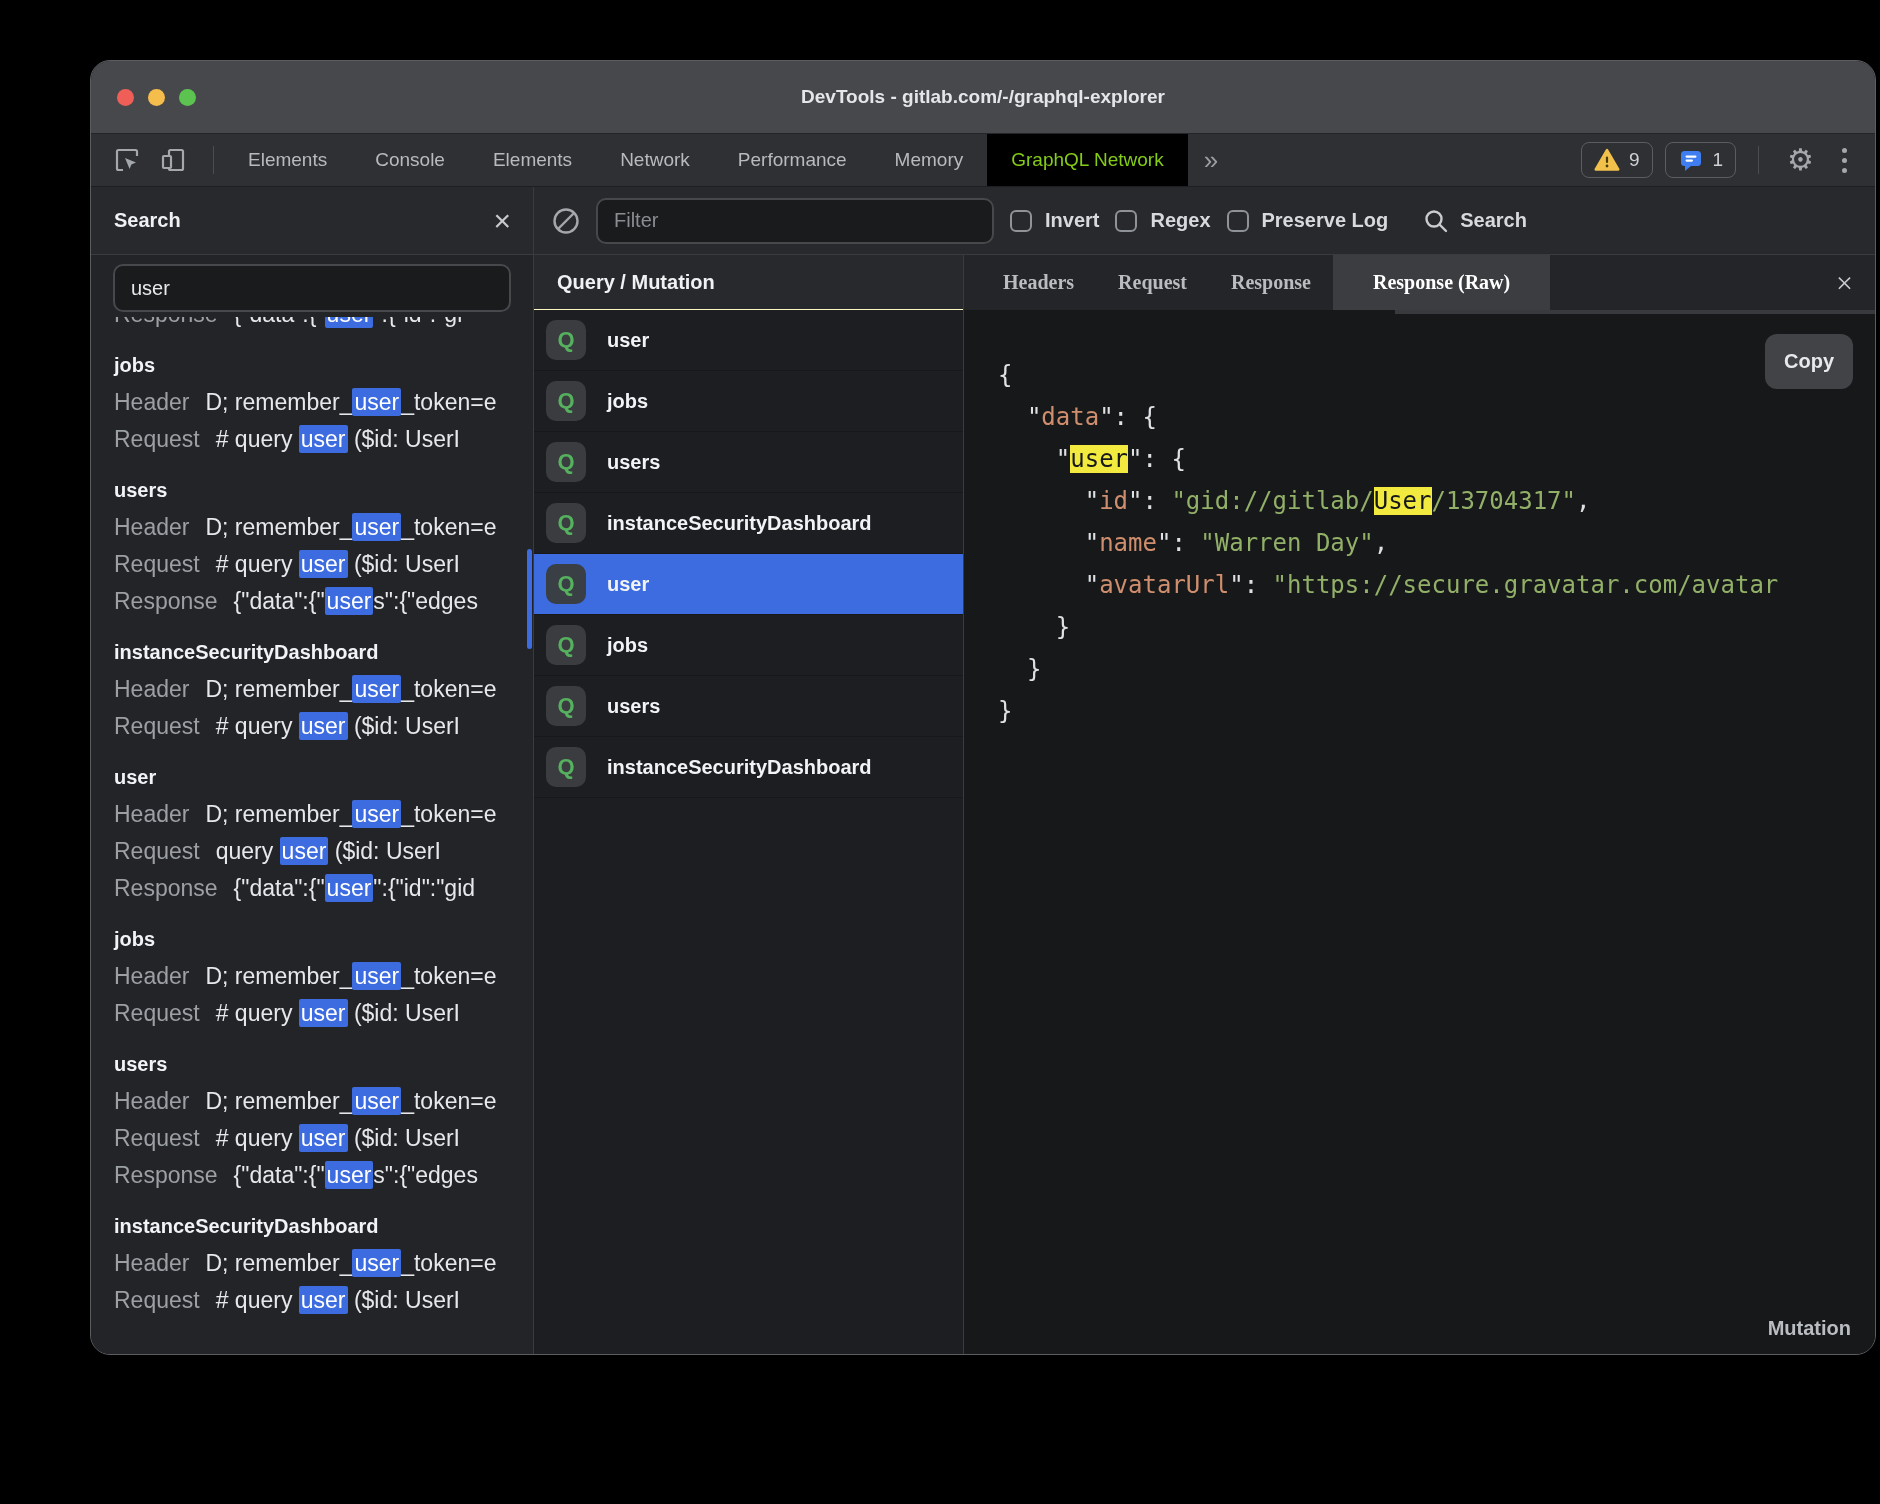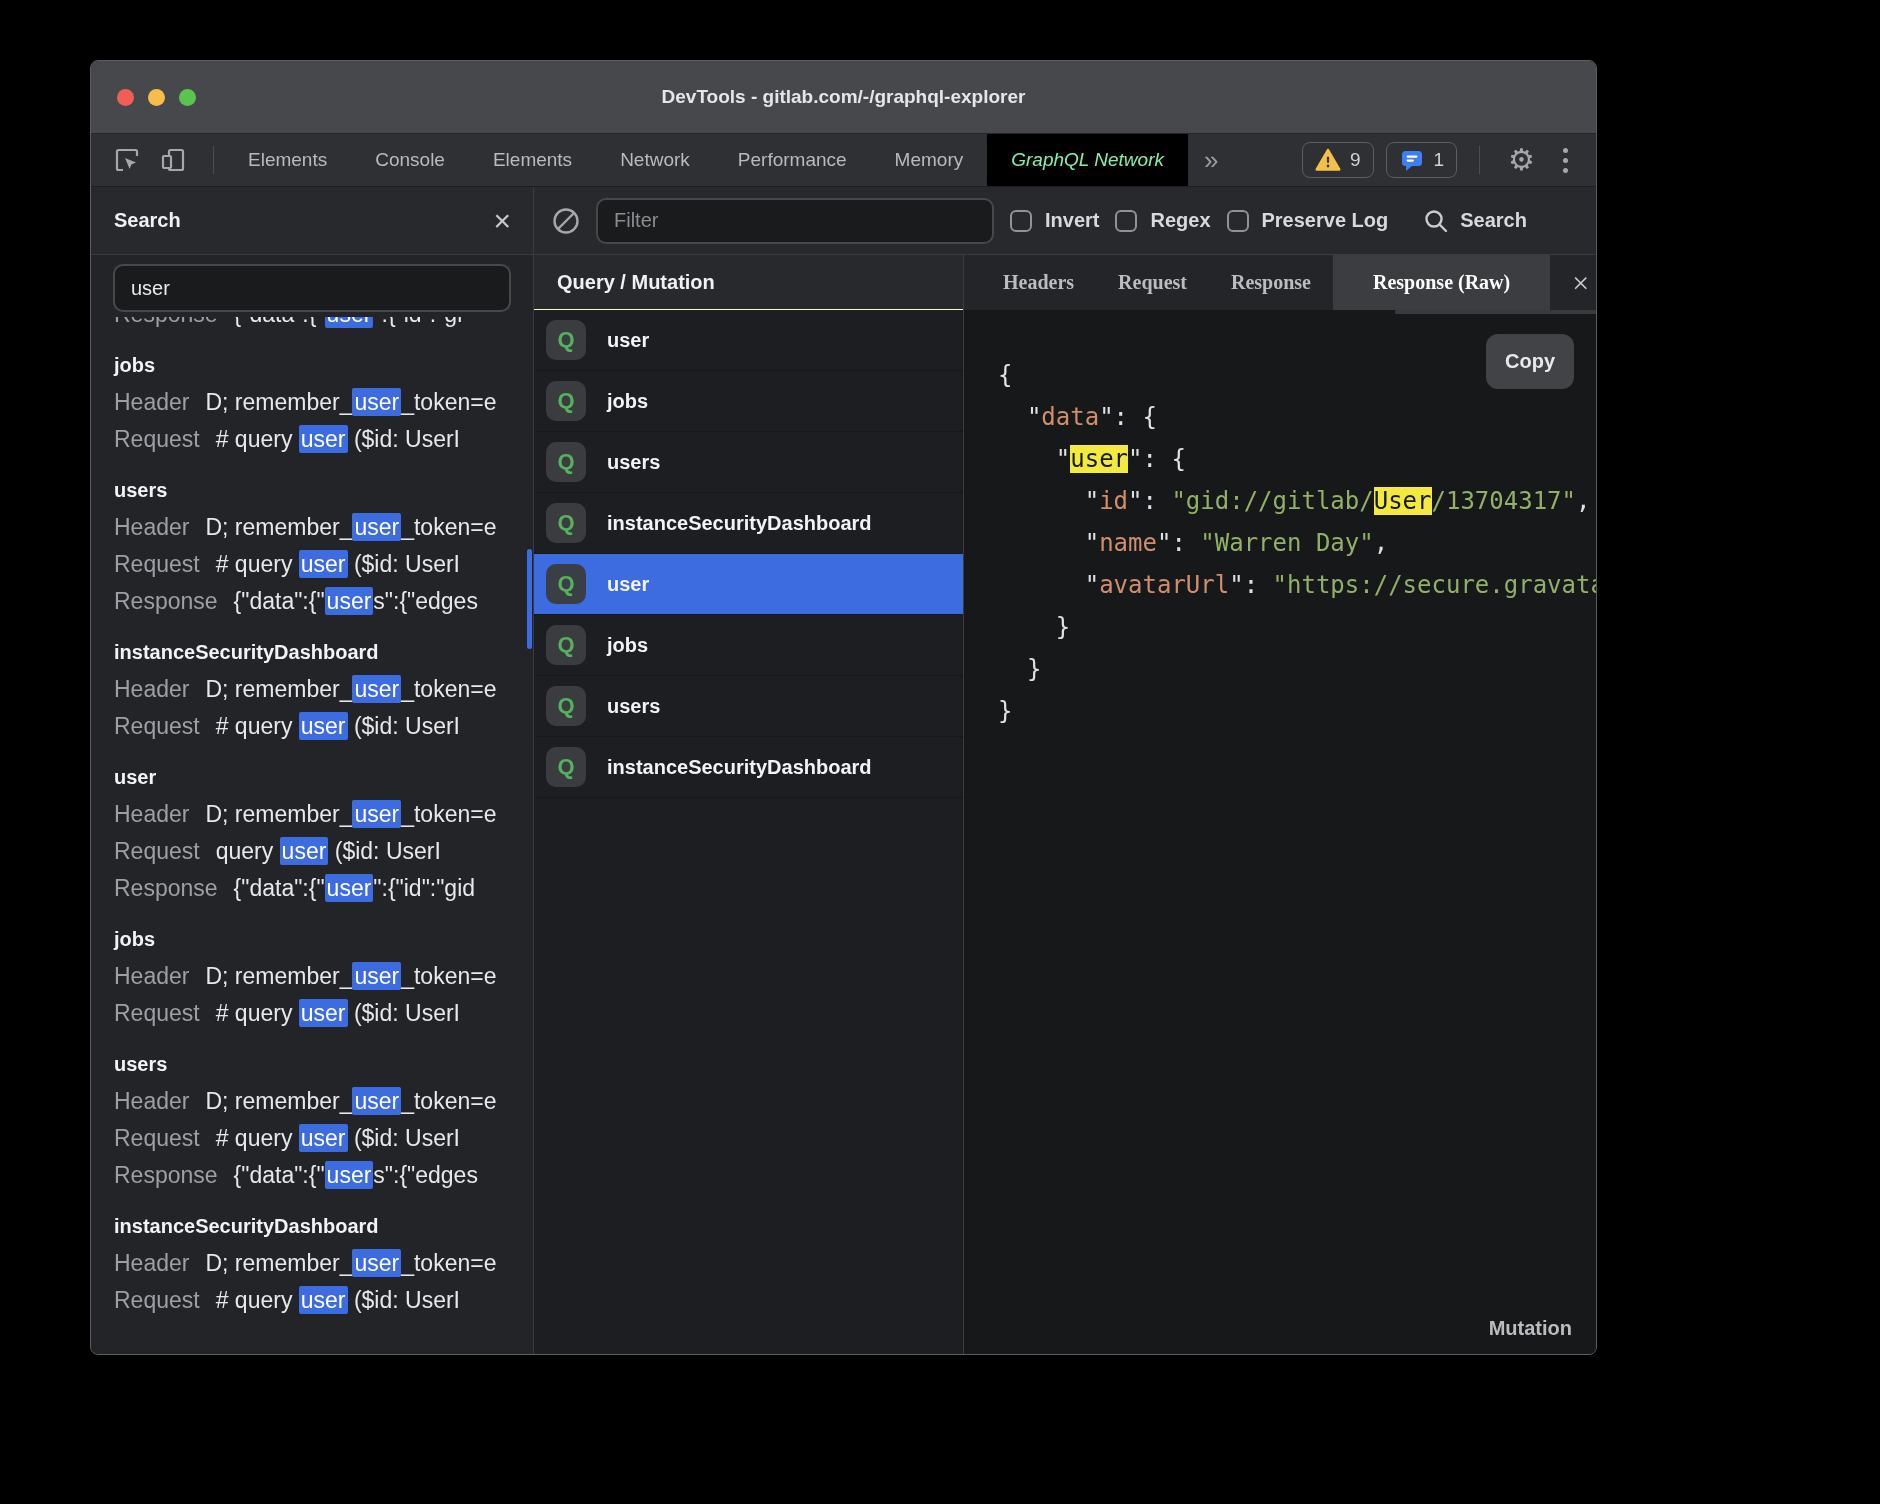--- a/index.html
+++ b/index.html
@@ -1,33 +1,33 @@
 <!DOCTYPE html>
 <html><head>
 <meta charset="utf-8">
 <style>
   html,body{margin:0;padding:0;background:#000;width:1880px;height:1504px;overflow:hidden;
     font-family:"Liberation Sans",sans-serif;}
   *{box-sizing:border-box;}
-  .window{position:absolute;left:90px;top:60px;width:1507px;height:1295px;background:#1d1e21;
-    border-radius:8px;overflow:hidden;border:1px solid #5c5d61;box-shadow:0 30px 90px rgba(0,0,0,.8);}
+  .window{position:absolute;left:90px;top:60px;width:1786px;height:1295px;background:#1d1e21;
+    border-radius:20px;overflow:hidden;border:1px solid #5c5d61;box-shadow:0 30px 90px rgba(0,0,0,.8);}
   
   .titlebar{height:73px;background:#47484c;border-bottom:1px solid #242528;display:flex;
     align-items:center;justify-content:center;position:relative;}
   .lights{position:absolute;left:26px;top:0;height:100%;display:flex;align-items:center;gap:14px;}
   .light{width:17px;height:17px;border-radius:50%;}
   .title{color:#e5e6e8;font-size:19px;font-weight:700;}
   
   .tabstrip{height:52px;background:#2f3034;display:flex;align-items:stretch;}
   .ts-left{display:flex;align-items:center;padding-left:20px;gap:14px;}
   .ts-icon{width:32px;height:32px;display:flex;align-items:center;justify-content:center;color:#a4a7ac;}
   .ts-divider{width:1px;height:28px;background:#4c4d51;margin:0 10px;align-self:center;}
   .ts-tabs{display:flex;align-items:stretch;}
   .ts-tab{display:flex;align-items:center;padding:0 24px;color:#b7babe;font-size:19px;white-space:nowrap;}
-  .ts-tab.active{background:#000;color:#86efac;font-style:italic;}
+  .ts-tab.active{background:#000;color:#84cc16;}
   .ts-more{color:#9a9da2;font-size:26px;display:flex;align-items:center;padding:0 16px;}
   .ts-right{margin-left:auto;display:flex;align-items:center;gap:12px;padding-right:18px;}
   .pill{display:flex;align-items:center;gap:9px;border:1px solid #5c5d61;border-radius:8px;
     padding:5px 12px;color:#cfd1d5;font-size:19px;}
   .gear{font-size:30px;color:#a4a7ac;line-height:1;padding:0 6px;}
   .kebab{display:flex;flex-direction:column;gap:5px;padding:0 10px;}
   .kebab i{width:5px;height:5px;border-radius:50%;background:#a4a7ac;}
   
   .main{position:absolute;top:126px;left:0;right:0;bottom:0;display:flex;}
   

